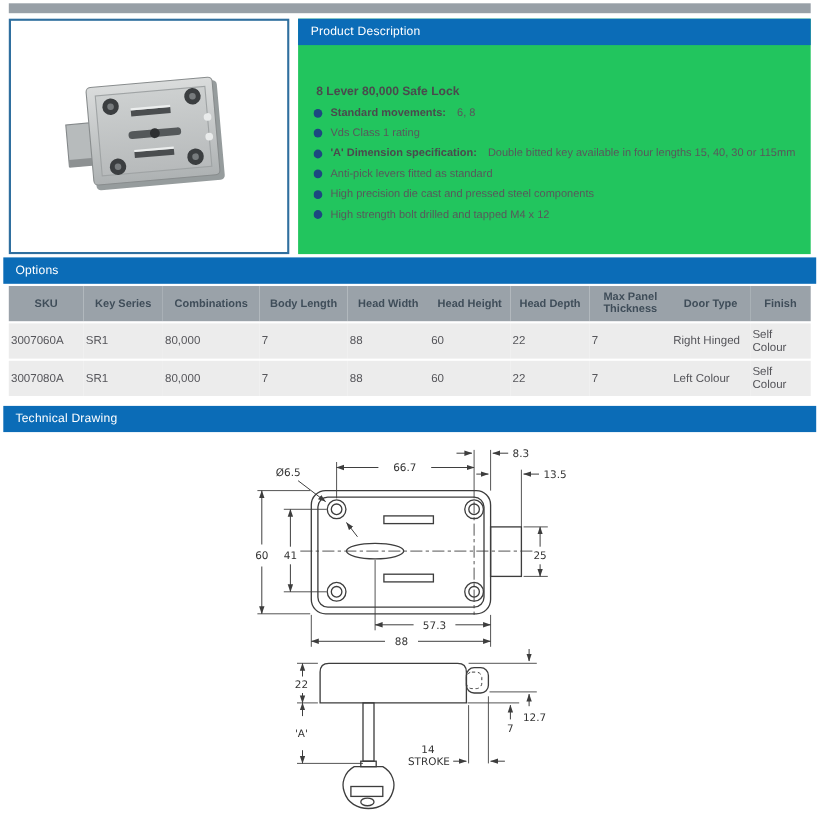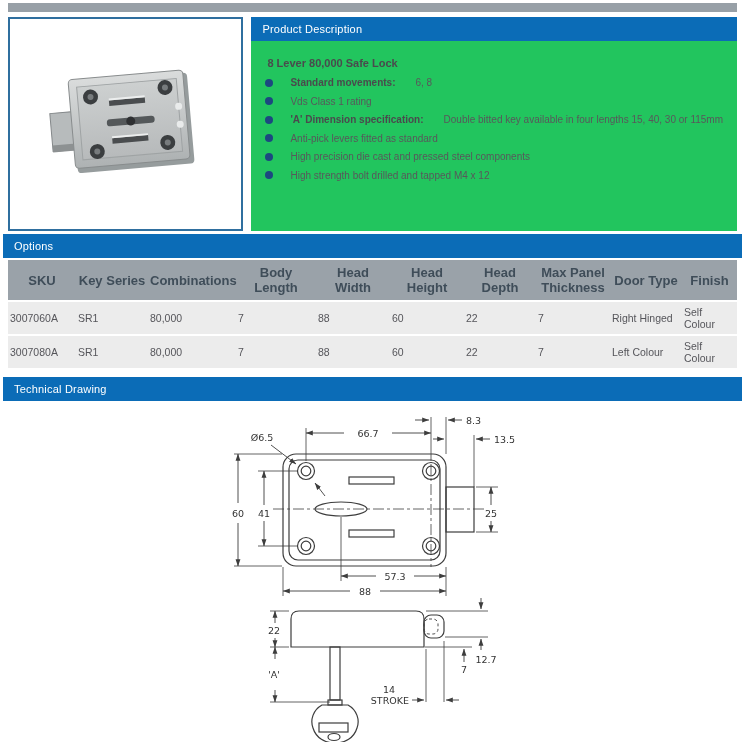--- a/index.html
+++ b/index.html
@@ -10,32 +10,32 @@
 
   .panels { display: flex; gap: 8px; margin: 0 8px; height: 214px; }
   .section-header { background: #0b6cb7; color: #fff; font-size: 11px; height: 24px;
                     display: flex; align-items: center; padding: 0 11px; letter-spacing: .2px; }
 
   .left-panel { width: 287px; border: 2px solid #2f6f9f; background: #fff; display: flex; flex-direction: column; }
   .left-panel .section-header { margin: -0px; }
   .photo-area { flex: 1; display: flex; align-items: center; justify-content: center; background: #fff; }
 
   .desc-panel { flex: 1; background: #22c55e; display: flex; flex-direction: column; }
-  .desc-body { padding: 13px 14px 0 14px; }
+  .desc-body { padding: 13px 14px 0 14px; margin-top: 20px; }
   .desc-title { font-size: 11px; font-weight: bold; color: #4a4a4d; margin: 3px 0 8px 2px; }
   ul.bullets { list-style: none; }
-  ul.bullets li { display: flex; align-items: center; gap: 17px; margin: 0 0 7.5px 0;
+  ul.bullets li { display: flex; align-items: center; gap: 7px; margin: 0 0 7.5px 0;
                   font-size: 10px; color: #58585b; white-space: nowrap; overflow: hidden; }
   .bullet-dot { width: 8px; height: 8px; border-radius: 50%; background: #1c4880; flex: 0 0 auto; }
   .b-bold { font-weight: bold; color: #4a4a4d; margin-right: 3px; }
   .b-bold:empty { display: none; }
 
   .bar-options { margin: 3px 3px 0 3px; }
   table.options { width: 729px; margin: 0 8px; border-collapse: separate; border-spacing: 0 2px; table-layout: fixed; }
-  table.options th { background: #9aa2a9; color: #3f4d59; font-size: 13px; font-weight: bold;
+  table.options th { background: #9aa2a9; color: #3f4d59; font-size: 10px; font-weight: bold;
                      text-align: center; padding: 5px 2px; height: 32px; vertical-align: middle; }
   table.options td { background: #ececec; color: #55555a; font-size: 10.5px; 
                      padding: 4px 2px; height: 20px; }
 
   .bar-technical { margin: 7px 3px 0 3px; }
   .drawing-area { padding: 8px 0 0 226px; background: #fff; }
 
   svg text { font-family: "DejaVu Sans", sans-serif; font-size: 9.5px; fill: #333; stroke: none; }
 </style>
 </head>

